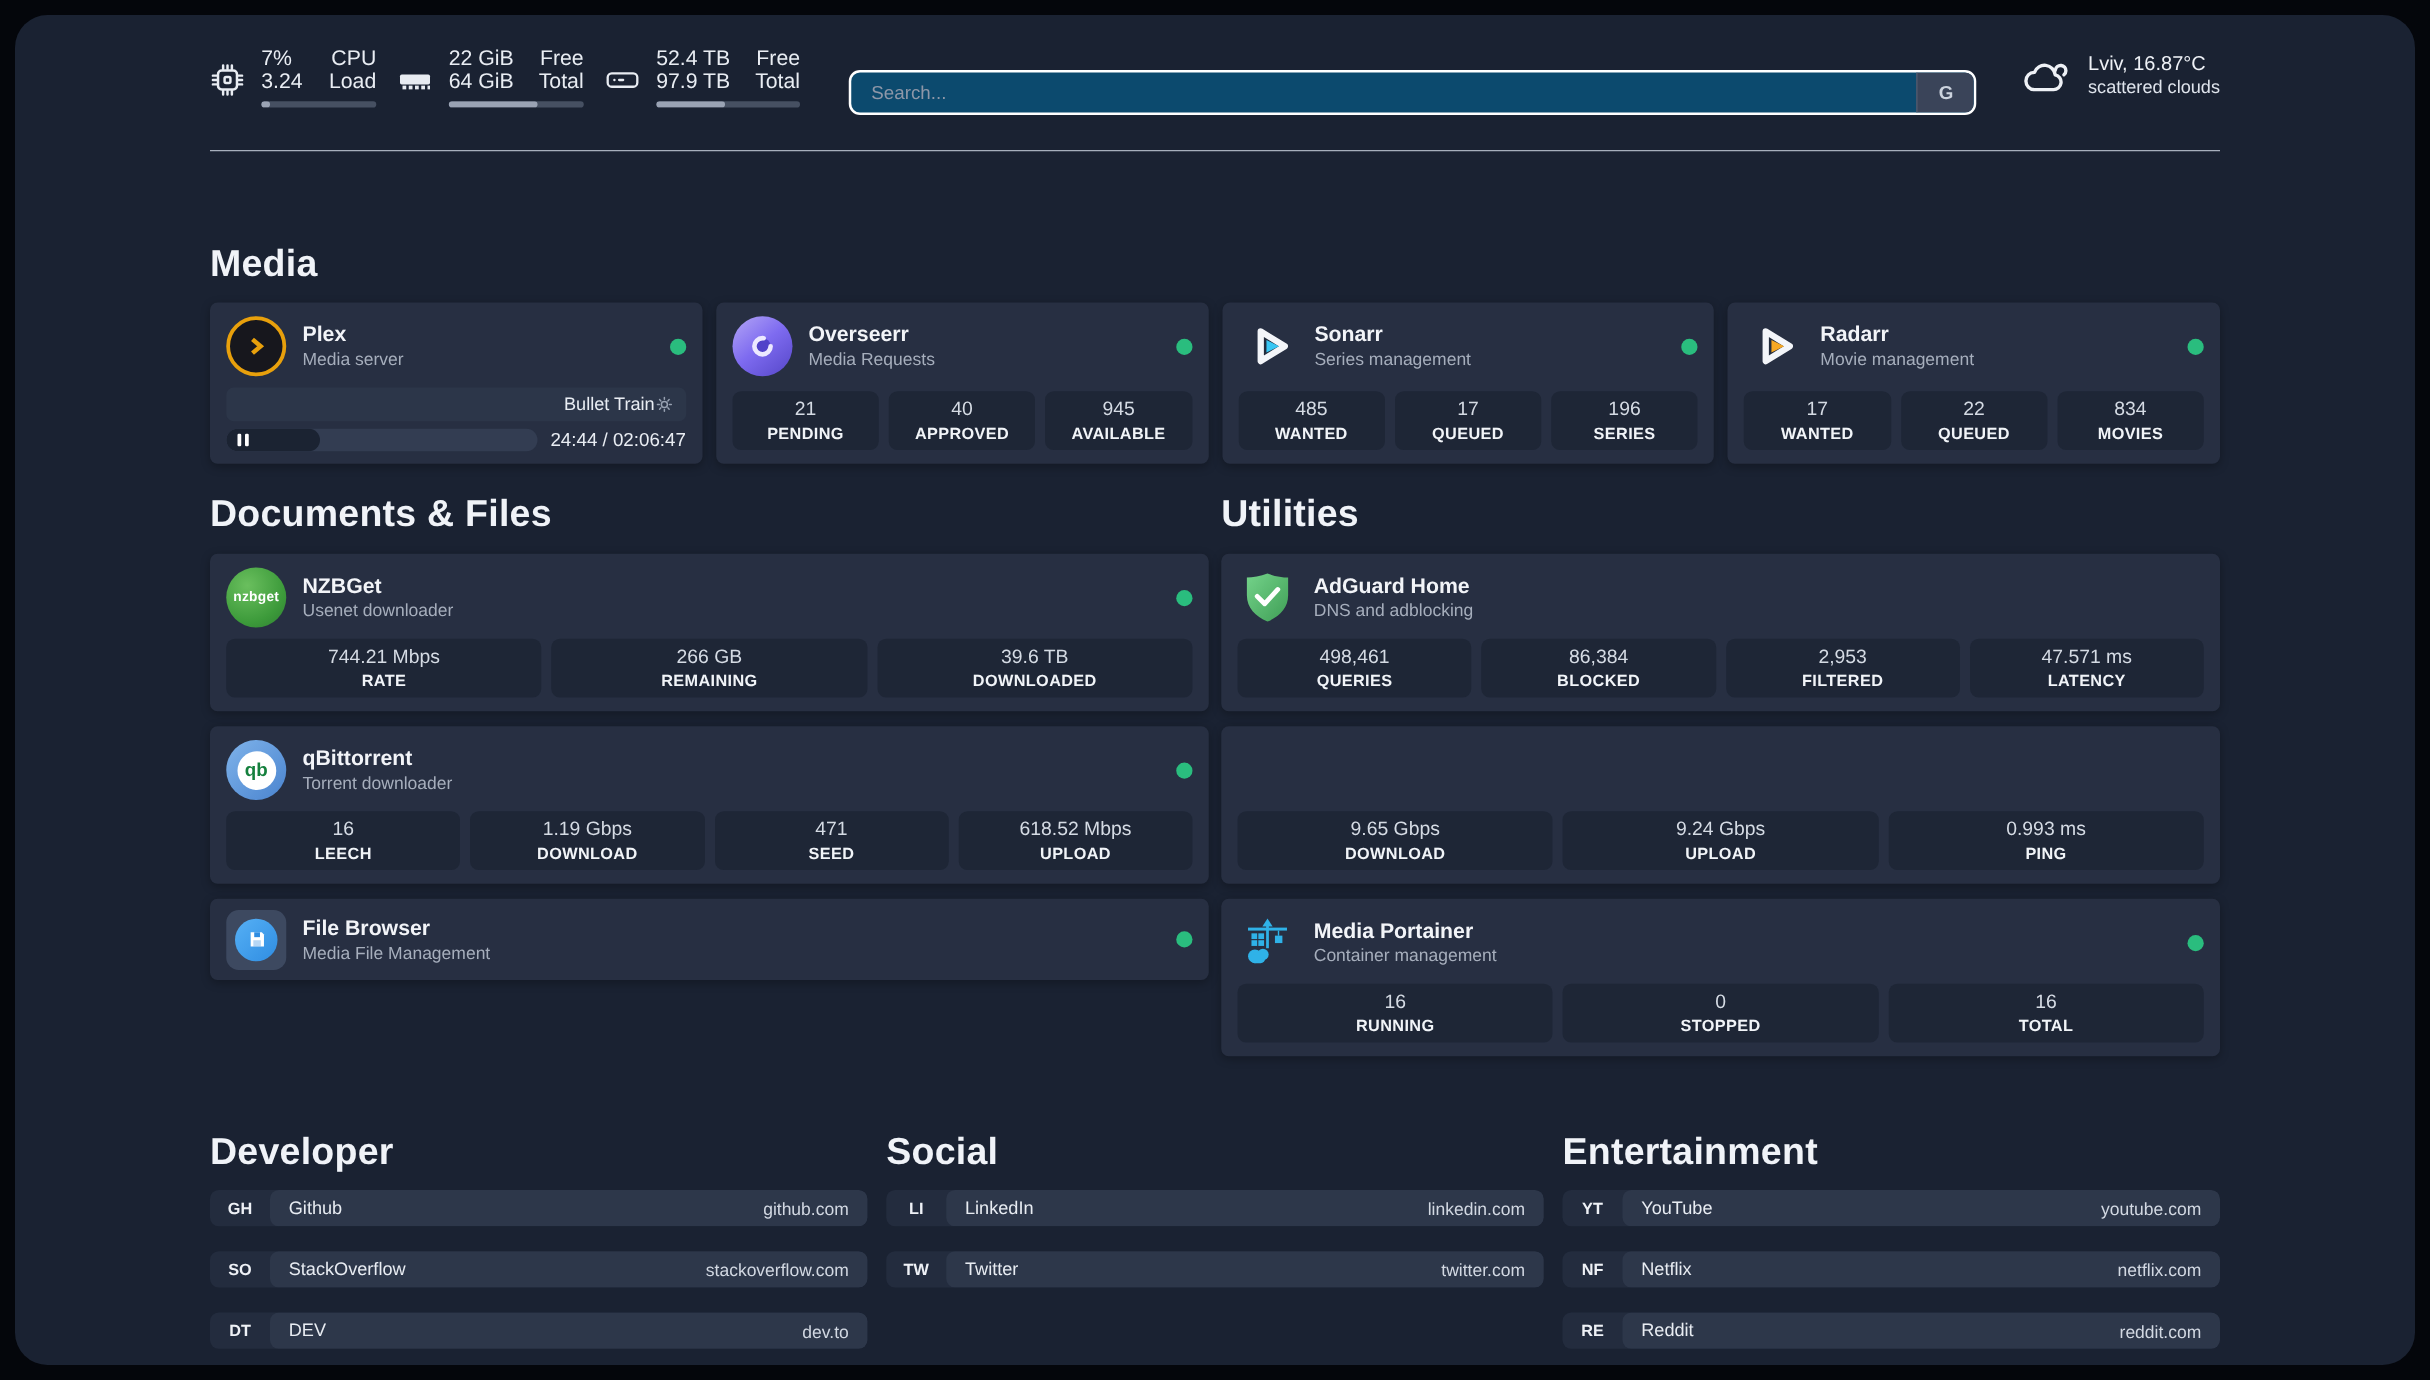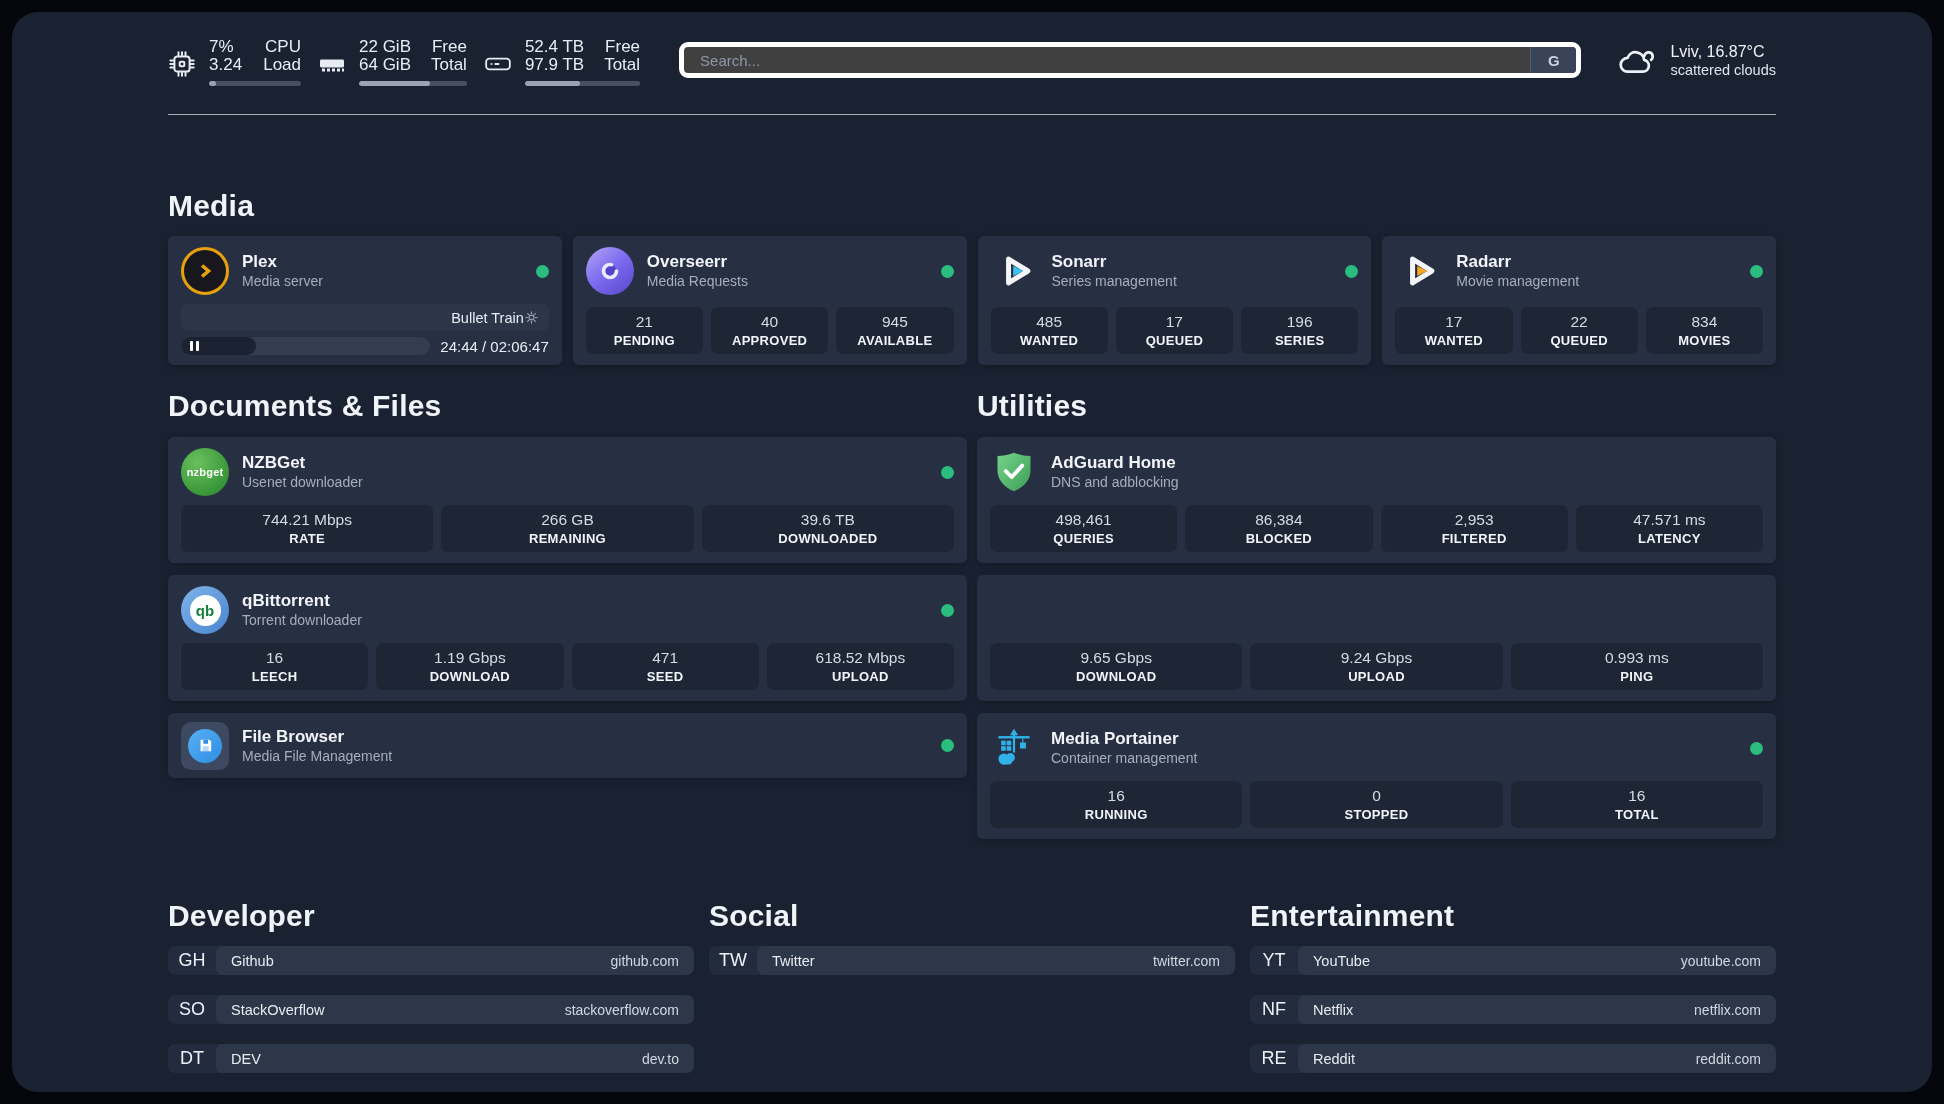--- a/index.html
+++ b/index.html
@@ -12,22 +12,22 @@
   .topbar{display:flex;align-items:flex-start;padding-top:26px}
   .stat-group{display:flex;gap:13px;margin-right:17px}
   .stat-icon{width:28px;margin-top:4px;flex:none;color:#e8ecf2}
   .stat-body{display:flex;flex-direction:column}
   .stat-cols{display:flex;justify-content:space-between;gap:20px;min-width:92px;
              font-size:17px;line-height:18px;color:#e9edf3;font-weight:500}
   .stat-cols .labs{text-align:right}
   .bar{margin-top:7px;height:5px;border-radius:3px;background:#465062;overflow:hidden}
   .bar-fill{height:100%;background:#9aa3b4;border-radius:3px}
 
-  .search{flex:1;display:flex;margin:4px 36px 0 22px;height:36px;border:5px solid #ffffff;
-          border-radius:9px;background:#404040;overflow:hidden;box-sizing:border-box}
+  .search{flex:1;display:flex;margin:18px 36px 0 22px;height:36px;border:2px solid #ffffff;
+          border-radius:9px;background:#0c4a6e;overflow:hidden;box-sizing:border-box}
   .search input{flex:1;background:transparent;border:none;outline:none;color:#dfe4ec;
                 font-size:15px;padding:0 16px;font-family:inherit}
   .search input::placeholder{color:#8e97a8}
   .search-btn{width:46px;background:#3a4459;border:none;border-left:1px solid #525c72;
               color:#ccd3de;font-size:15px;font-weight:600;cursor:pointer;font-family:inherit}
 
   .weather{display:flex;gap:13px;margin-top:4px;align-items:center}
   .weather .loc{font-size:16px;color:#eef1f6;line-height:19px}
   .weather .cond{font-size:14.5px;color:#dfe4ec;line-height:18px}
 
@@ -70,21 +70,21 @@
   
   .two-col{display:grid;grid-template-columns:1fr 1fr;gap:10px;margin-top:24px;align-items:start}
   .col-stack{display:flex;flex-direction:column;gap:12px}
   .col-stack .section-title{margin-bottom:2px}
 
   
   .links-row{display:grid;grid-template-columns:1fr 1fr 1fr;gap:15px;margin-top:60px}
   .link-list{display:flex;flex-direction:column;gap:20px}
   .link-row{display:flex;height:29px;border-radius:7px;overflow:hidden;background:#232c3e;cursor:pointer}
   .link-tag{width:48px;display:flex;align-items:center;justify-content:center;
-            font-size:18px;font-weight:400;color:#eef1f6;flex:none}
+            font-size:13px;font-weight:700;color:#eef1f6;flex:none}
   .link-body{flex:1;background:#2d374a;border-radius:7px;display:flex;align-items:center;
              justify-content:space-between;padding:0 15px}
   .link-name{font-size:14.5px;color:#e8ecf2}
   .link-url{font-size:14px;color:#d2d8e2}
 
   
   .plex-icon{border-radius:50%;background:#17171d;border:3px solid #e8a00c;box-sizing:border-box}
   .overseerr-icon{border-radius:50%;background:linear-gradient(140deg,#b4a6f6 0%,#7e6bf0 48%,#5546c8 100%)}
   .nzbget-icon{border-radius:50%;background:radial-gradient(circle at 35% 30%,#6abf5e,#3c9a3a 65%,#2e7d32)}
   .nzbget-icon span{color:#fff;font-size:11px;font-weight:700;letter-spacing:.2px}
@@ -539,20 +539,27 @@
             <span class="link-url">dev.to</span>
           </span>
         </div>
       </div>
     </div>
 
     <div>
       <h2 class="section-title">Social</h2>
       <div class="link-list">
         <div class="link-row">
+          <span class="link-tag">LI</span>
+          <span class="link-body">
+            <span class="link-name">LinkedIn</span>
+            <span class="link-url">linkedin.com</span>
+          </span>
+        </div>
+        <div class="link-row">
           <span class="link-tag">TW</span>
           <span class="link-body">
             <span class="link-name">Twitter</span>
             <span class="link-url">twitter.com</span>
           </span>
         </div>
       </div>
     </div>
 
     <div>

